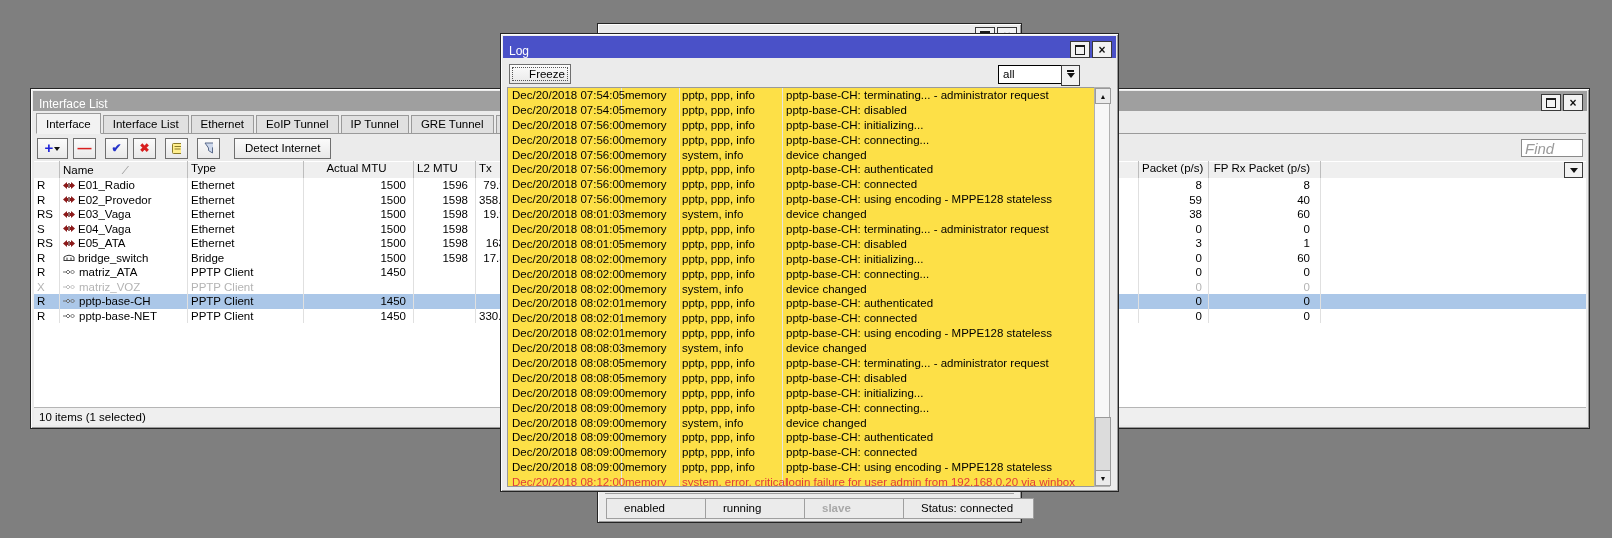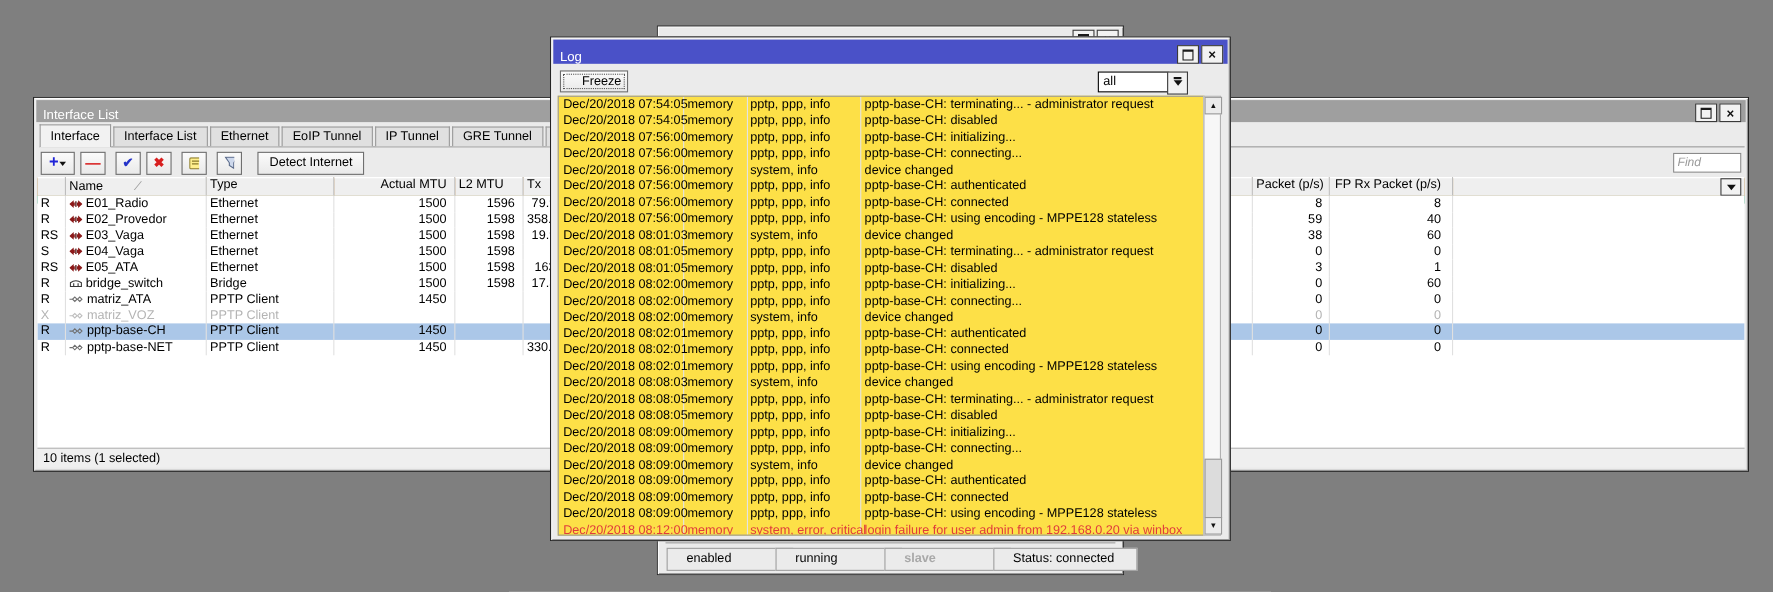--- a/index.html
+++ b/index.html
@@ -33,21 +33,21 @@
     display:flex;align-items:center;justify-content:center;font-family:inherit;font-size:11.5px;}
   .ibtn{width:23px;}
   .ibtn.wide{width:31px;gap:1px;}
   .detect{padding:0 10px;margin-left:9px;}
   .plus{color:#2024d8;font-weight:bold;font-size:15px;line-height:12px;}
   .dda{width:0;height:0;border:3px solid transparent;border-top:4px solid #111;margin-top:4px;}
   .minus{color:#d81f1f;font-weight:bold;font-size:14px;line-height:10px;}
   .chk{color:#2533c9;font-weight:bold;font-size:12px;}
   .xx{color:#d81f1f;font-weight:bold;font-size:12px;}
   .find{position:absolute;right:6px;top:50px;width:54px;height:16px;border:1px solid #8a8a8a;
-    background:#fff;font-family:inherit;font-size:11px;padding:0 3px;}
+    background:#fff;font-family:inherit;font-size:15px;padding:0 3px;}
   .find::placeholder{color:#9a9a9a;font-style:italic;}
   .hdr{position:absolute;left:3px;right:3px;top:72px;height:17px;display:flex;
     background:#a16207;border-bottom:7px solid #14b8a6;}
   .hcell{border-right:1px solid #bdbdbd;padding:1px 3px;white-space:nowrap;overflow:hidden;
     background:#efefef;box-shadow:inset 0 1px 0 #fff;}
   .hdd{position:absolute;right:3px;top:1px;width:17px;height:14px;}
   .tri{width:0;height:0;border:4px solid transparent;border-top:5px solid #111;margin-top:4px;}
   .sort{color:#9a9a9a;font-style:italic;margin-left:28px;}
   .list{position:absolute;left:3px;right:3px;top:89px;bottom:20px;background:#fff;overflow:hidden;}
   .row{display:flex;height:14.5px;line-height:14px;white-space:nowrap;}
@@ -158,21 +158,21 @@
     <button class="btn detect">Detect Internet</button>
   </div>
   <input class="find" placeholder="Find" style="">
   <div class="hdr">
     <div class="hcell c-flag"></div>
     <div class="hcell c-name">
         <span>Name</span>
         <span class="sort">∕</span>
       </div>
     <div class="hcell c-type">Type</div>
-    <div class="hcell c-amtu" style="text-align:right">Actual MTU</div>
+    <div class="hcell c-amtu" style="text-align:center">Actual MTU</div>
     <div class="hcell c-l2" style="text-align:left">L2 MTU</div>
     <div class="hcell c-tx" style="text-align:left">Tx</div>
     <div class="hcell c-fill"></div>
     <div class="hcell c-pkt" style="text-align:left">Packet (p/s)</div>
     <div class="hcell c-fpr" style="text-align:right">FP Rx Packet (p/s)</div>
     <div class="hcell c-rest"></div>
     <div class="tbtn hdd">
         <span class="tri"></span>
       </div>
   </div>

